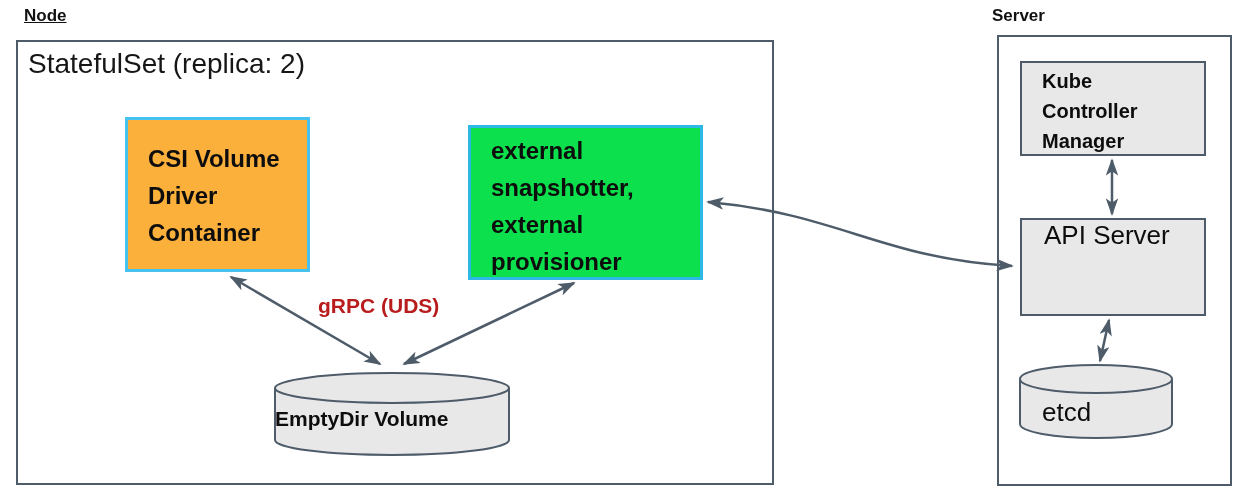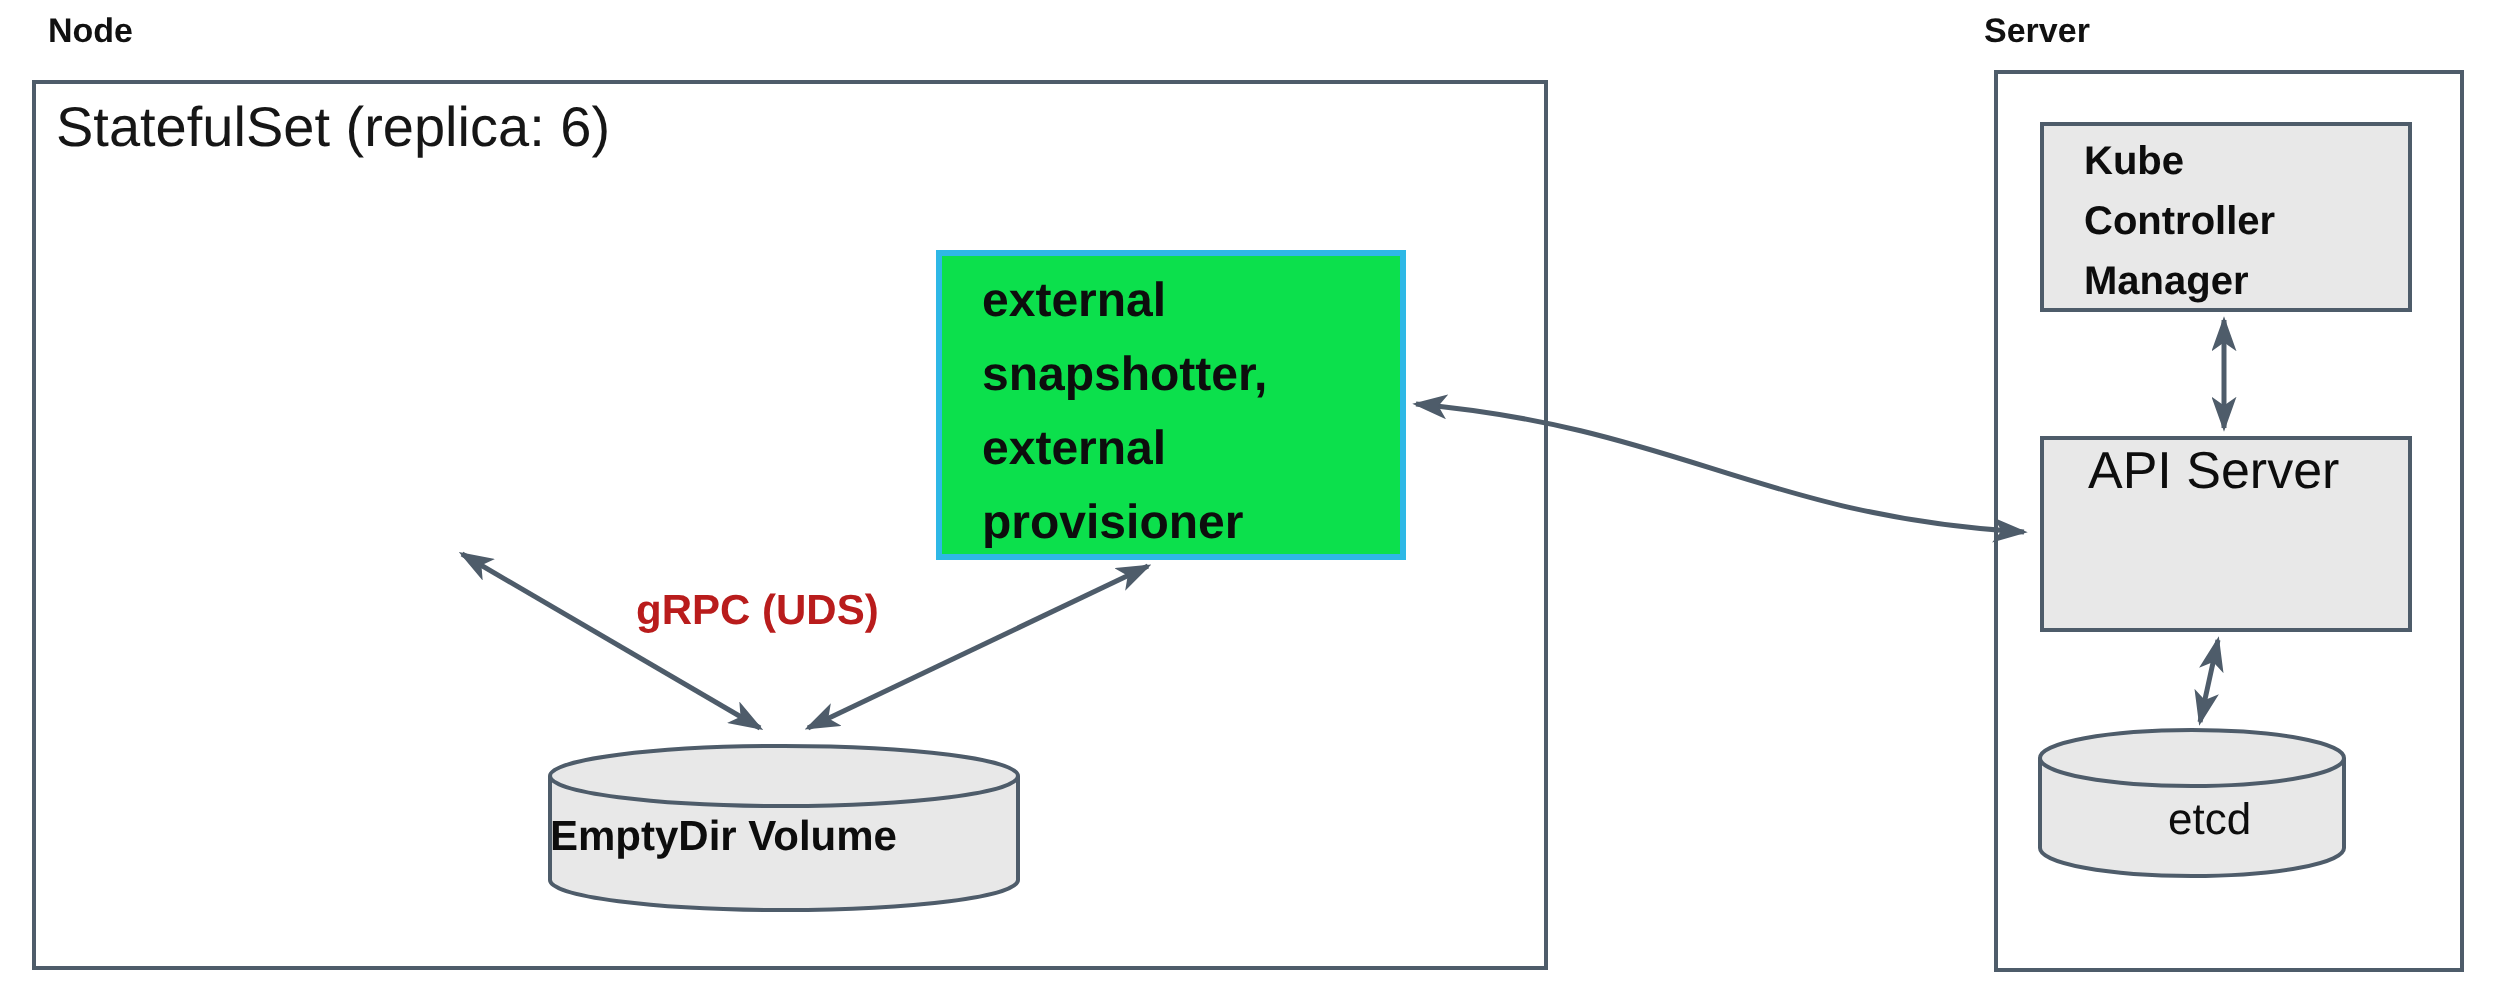--- a/index.html
+++ b/index.html
@@ -80,21 +80,21 @@
     z-index: 3;
     color: #0d0d0d;
     text-align: left;
   }
   #emptydir-label {
     left: 275px; top: 407px; width: 234px;
     font-size: 21px; font-weight: bold;
   }
   #etcd-label {
     left: 1042px; top: 397px; width: 120px;
-    font-size: 22px; font-weight: 500; text-align: left; margin-left: 42px;
+    font-size: 26px; font-weight: 500; text-align: left;
   }
   #diagram-svg {
     position: absolute; left: 0; top: 0;
     z-index: 2;
     pointer-events: none;
   }
   .arrow {
     stroke: var(--arrow, #4e5c6a);
     stroke-width: 2.5;
     fill: none;
@@ -104,26 +104,31 @@
     stroke: var(--outline, #4e5c6a);
     stroke-width: 2;
   }
   .ah-fill { fill: var(--arrow, #4e5c6a); }
 </style>
 </head>
 <body>
 
 <div id="stage">
 
-  <div class="abs section-label" style="left:24px; top:6px;">Node</div>
+  <div class="abs section-label" style="left:24px; top:6px;text-decoration:underline;">Node</div>
 
   <div class="abs outline-box" style="left:16px; top:40px; width:758px; height:445px;"></div>
 
-  <div class="abs statefulset-title" style="left:28px; top:48px;">StatefulSet (replica: 6)</div>
+  <div class="abs statefulset-title" style="left:28px; top:48px;">StatefulSet (replica: 2)</div>
 
+  <div class="abs fill-box" id="csi-box">
+    <span class="line">CSI Volume</span>
+    <span class="line">Driver</span>
+    <span class="line">Container</span>
+  </div>
 
   <div class="abs fill-box" id="sidecar-box">
     <span class="line">external</span>
     <span class="line">snapshotter,</span>
     <span class="line">external</span>
     <span class="line">provisioner</span>
   </div>
 
   <div class="abs grpc-label">gRPC (UDS)</div>
 

